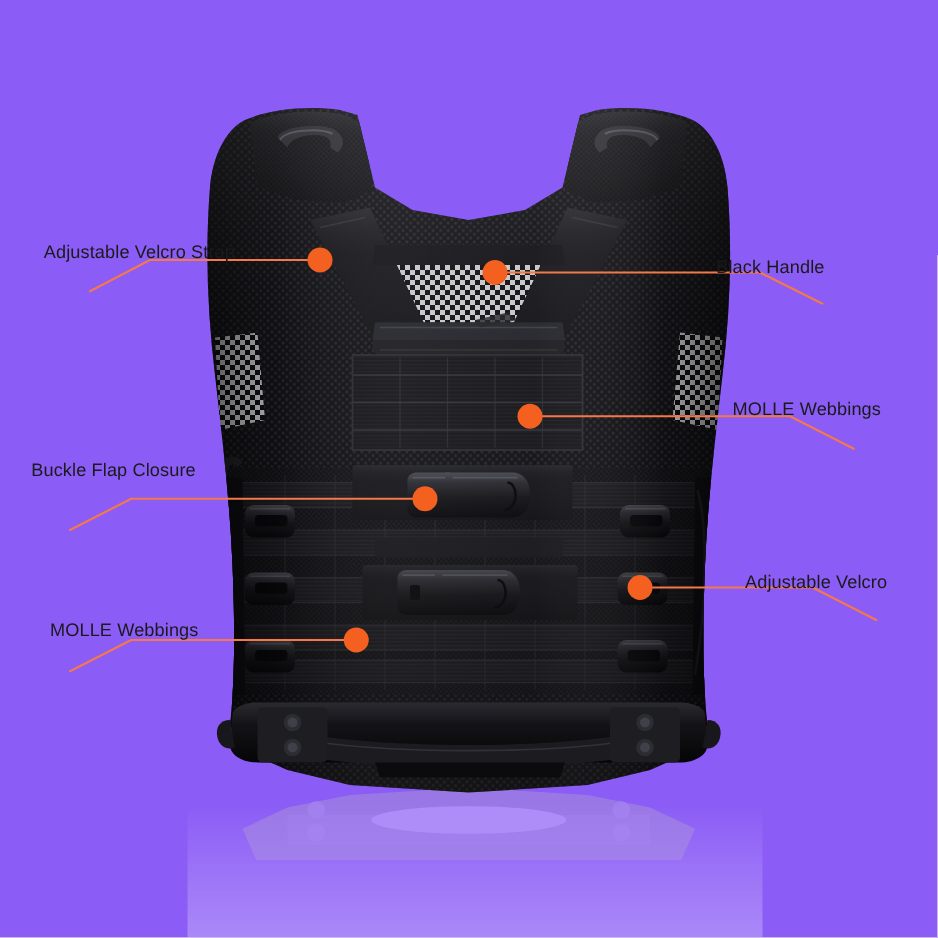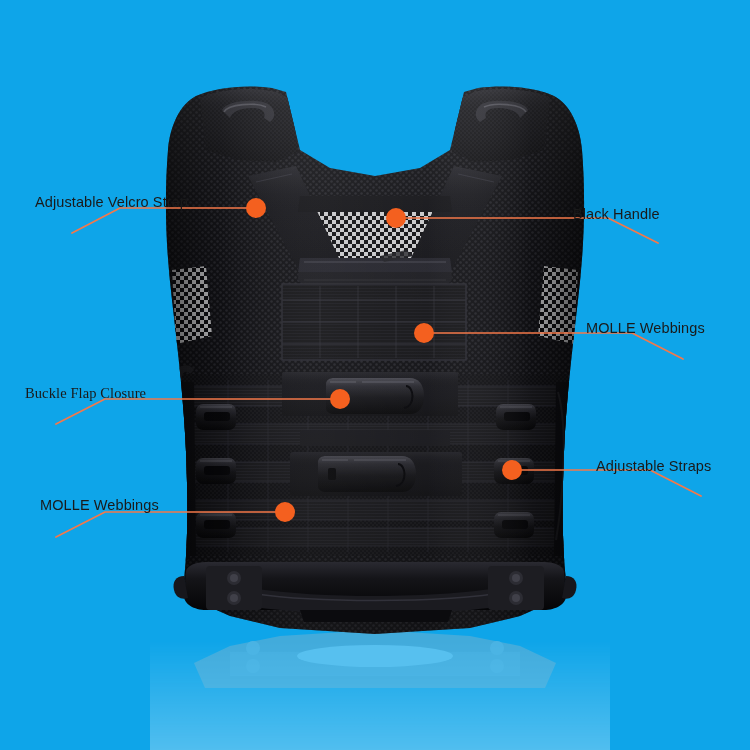--- a/index.html
+++ b/index.html
@@ -8,21 +8,21 @@
     padding: 0;
     background: #ffffff;
   }
   body {
     font-family: "Liberation Sans", sans-serif;
   }
   #stage {
     position: relative;
     width: 750px;
     height: 750px;
-    background: #0ea5e9;
+    background: #8b5cf6;
     overflow: hidden;
   }
 
   
   .callout-label {
     position: absolute;
     font-family: "Liberation Sans", sans-serif;
     font-size: 14.5px;
     font-weight: 400;
     color: #1a1a1a;
@@ -412,19 +412,19 @@
           <polyline points="285,512 105,512 56,537" fill="none" stroke="#f4784a" stroke-width="1.7" stroke-linecap="round" stroke-linejoin="round"></polyline>
           <circle cx="285" cy="512" r="10" fill="#f4601f"></circle>
         </g>
       </g>
   </svg>
 
   <div id="callout-label-layer">
       <div class="callout-label" style="left: 35px; top: 195px; color: rgb(26, 26, 26);">Adjustable Velcro Strap</div>
       <div class="callout-label" style="left: 573px; top: 207px; color: rgb(26, 26, 26);">Black Handle</div>
       <div class="callout-label" style="left: 586px; top: 321px; color: rgb(26, 26, 26);">MOLLE Webbings</div>
-      <div class="callout-label" style="left: 25px; top: 386px; color: rgb(26, 26, 26); font-family: Liberation Serif, serif;">Buckle Flap Closure</div>
-      <div class="callout-label" style="left: 596px; top: 459px; color: rgb(26, 26, 26);">Adjustable Straps</div>
+      <div class="callout-label" style="left: 25px; top: 370px; color: rgb(26, 26, 26);">Buckle Flap Closure</div>
+      <div class="callout-label" style="left: 596px; top: 459px; color: rgb(26, 26, 26);">Adjustable Velcro</div>
       <div class="callout-label" style="left: 40px; top: 498px; color: rgb(26, 26, 26);">MOLLE Webbings</div>
     </div>
 
   <span class="sr-only">Black tactical plate-carrier vest shown from the back with mesh panels, MOLLE webbing, quick-release buckles and a padded waist belt</span>
 </div>
 
 </body></html>

